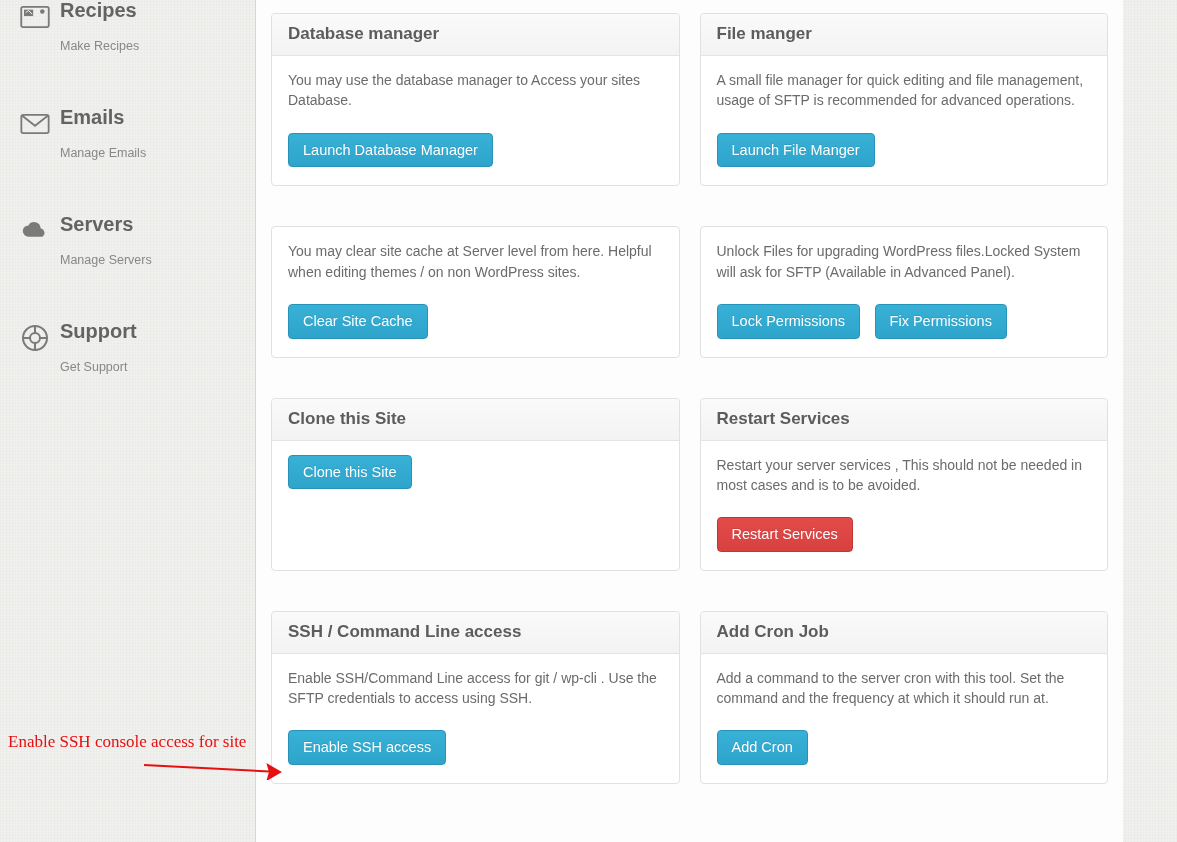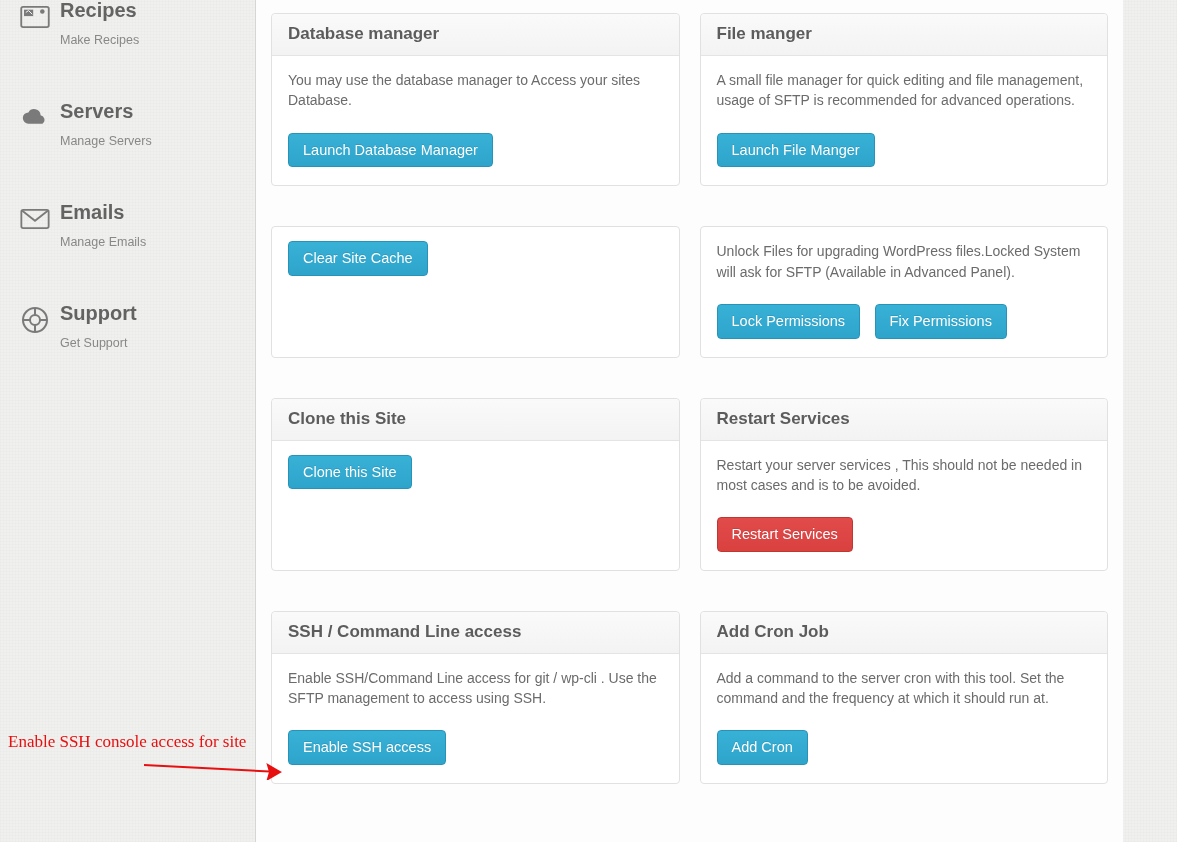--- a/index.html
+++ b/index.html
@@ -45,21 +45,21 @@
   font-family: "Arial Narrow", "Helvetica Neue", sans-serif;
   font-stretch: condensed;
   font-size: 20px;
   font-weight: 600;
   color: #636363;
   line-height: 1;
 }
 .sidebar .sub {
   font-size: 12.5px;
   color: #888;
-  margin-top: 13px;
+  margin-top: 19px;
 }
 
 
 .main {
   position: absolute;
   left: 255px;
   top: 0;
   width: 868px;
   border-left: 1px solid #d6d6d2;
   background: #fdfdfd;
@@ -150,40 +150,40 @@
     </span>
     <span class="texts">
       <span class="title">Recipes</span>
       <span class="sub">Make Recipes</span>
     </span>
   </div>
 
 
   <div class="nav-item">
     <span class="icon-wrap">
-      <svg viewBox="0 0 32 20" width="30" height="20">
-          <path d="M24 16H9a6 6 0 0 1 0-12 7 7 0 0 1 13 3 5 5 0 0 1 2 9z" fill="#7a7a7a"></path>
-        </svg>
-    </span>
-    <span class="texts">
-      <span class="title">Servers</span>
-      <span class="sub">Manage Servers</span>
-    </span>
-  </div>
-
-  <div class="nav-item">
-    <span class="icon-wrap">
       <svg viewBox="0 0 32 22" width="30" height="20">
           <rect x="1" y="1" width="30" height="20" rx="2" fill="none" stroke="#7a7a7a" stroke-width="2"></rect>
           <polyline points="2,2 16,13 30,2" fill="none" stroke="#7a7a7a" stroke-width="2"></polyline>
         </svg>
     </span>
     <span class="texts">
       <span class="title">Emails</span>
       <span class="sub">Manage Emails</span>
+    </span>
+  </div>
+
+  <div class="nav-item">
+    <span class="icon-wrap">
+      <svg viewBox="0 0 32 20" width="30" height="20">
+          <path d="M24 16H9a6 6 0 0 1 0-12 7 7 0 0 1 13 3 5 5 0 0 1 2 9z" fill="#7a7a7a"></path>
+        </svg>
+    </span>
+    <span class="texts">
+      <span class="title">Servers</span>
+      <span class="sub">Manage Servers</span>
     </span>
   </div>
 
   <div class="nav-item">
     <span class="icon-wrap">
       <svg viewBox="0 0 26 26" width="26" height="26">
           <circle cx="13" cy="13" r="12" fill="none" stroke="#7a7a7a" stroke-width="2"></circle>
           <circle cx="13" cy="13" r="5" fill="none" stroke="#7a7a7a" stroke-width="2"></circle>
           <line x1="13" y1="1" x2="13" y2="8" stroke="#7a7a7a" stroke-width="2"></line>
           <line x1="13" y1="18" x2="13" y2="25" stroke="#7a7a7a" stroke-width="2"></line>
@@ -213,20 +213,21 @@
     <section class="card">
       <header class="card-header">File manger</header>
       <div class="card-body">
         <p class="card-desc">A small file manager for quick editing and file management, usage of SFTP is recommended for advanced operations.</p>
         <button class="btn btn-teal">Launch File Manger</button>
       </div>
     </section>
 
     <section class="card">
       <div class="card-body">
+        <p class="card-desc">You may clear site cache at Server level from here. Helpful when editing themes / on non WordPress sites.</p>
         <button class="btn btn-teal">Clear Site Cache</button>
       </div>
     </section>
 
     <section class="card">
       <div class="card-body">
         <p class="card-desc">Unlock Files for upgrading WordPress files.Locked System will ask for SFTP (Available in Advanced Panel).</p>
         <button class="btn btn-teal">Lock Permissions</button>
         <button class="btn btn-teal">Fix Permissions</button>
       </div>
@@ -243,21 +244,21 @@
       <header class="card-header">Restart Services</header>
       <div class="card-body">
         <p class="card-desc">Restart your server services , This should not be needed in most cases and is to be avoided.</p>
         <button class="btn btn-red">Restart Services</button>
       </div>
     </section>
 
     <section class="card">
       <header class="card-header">SSH / Command Line access</header>
       <div class="card-body">
-        <p class="card-desc">Enable SSH/Command Line access for git / wp-cli . Use the SFTP management to access using SSH.</p>
+        <p class="card-desc">Enable SSH/Command Line access for git / wp-cli . Use the SFTP credentials to access using SSH.</p>
         <button class="btn btn-teal">Enable SSH access</button>
       </div>
     </section>
 
     <section class="card">
       <header class="card-header">Add Cron Job</header>
       <div class="card-body">
         <p class="card-desc">Add a command to the server cron with this tool. Set the command and the frequency at which it should run at.</p>
         <button class="btn btn-teal">Add Cron</button>
       </div>

